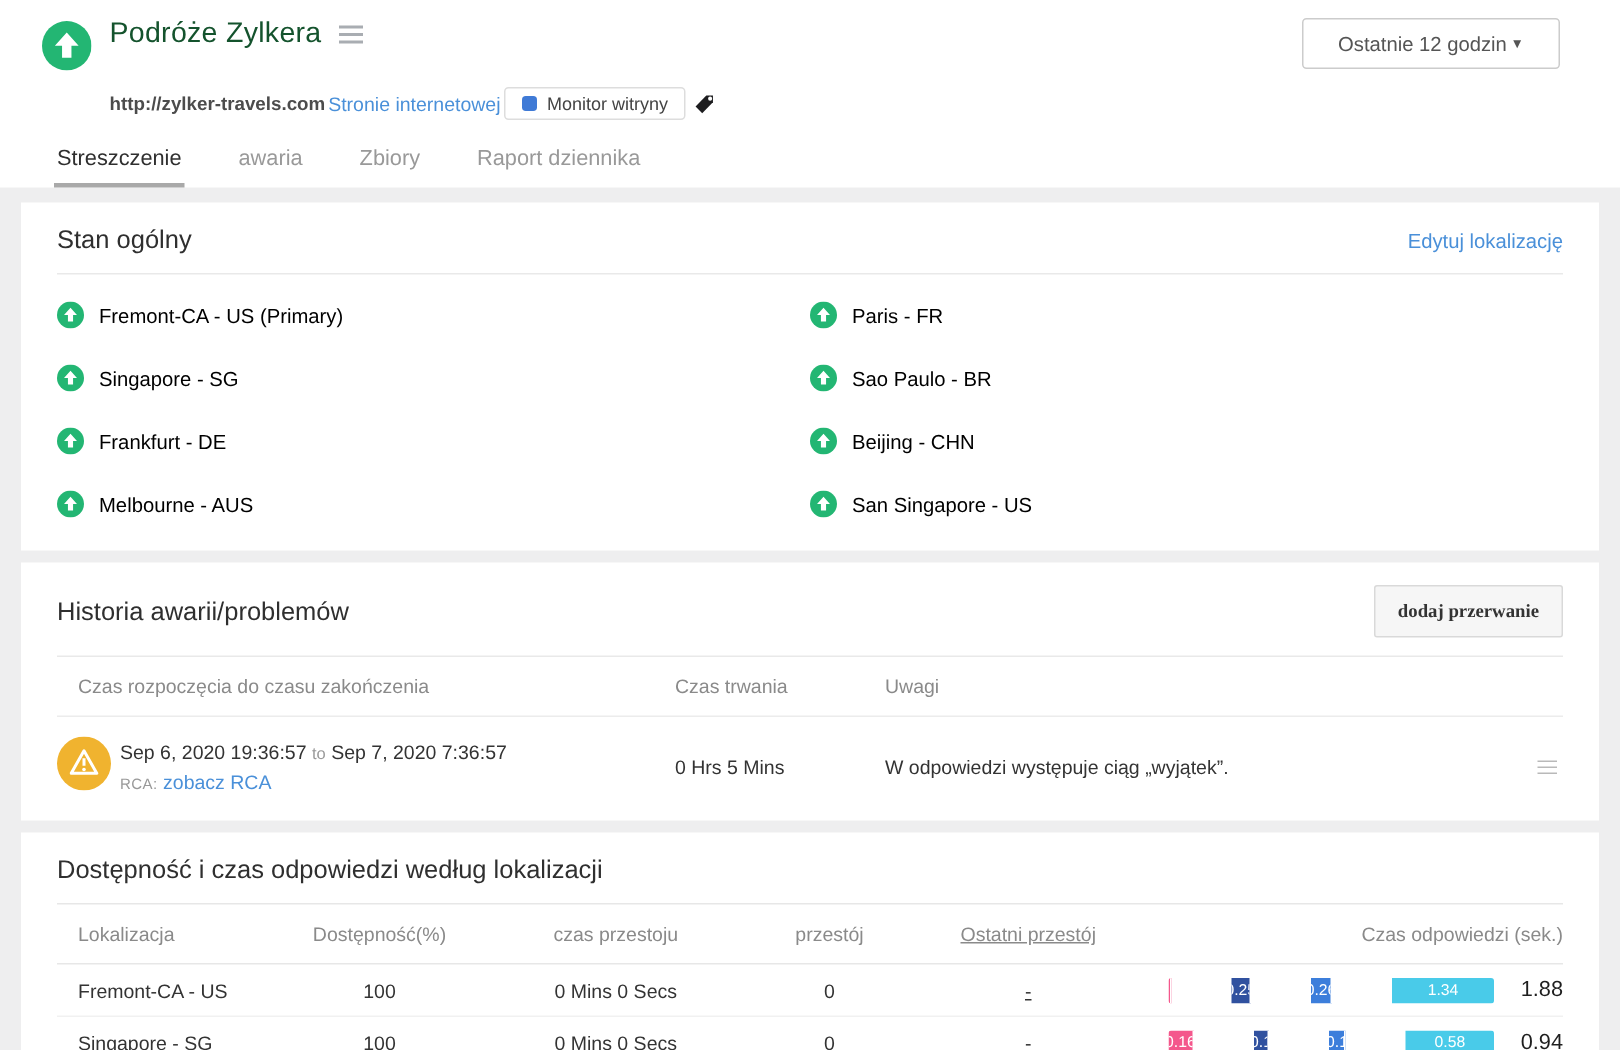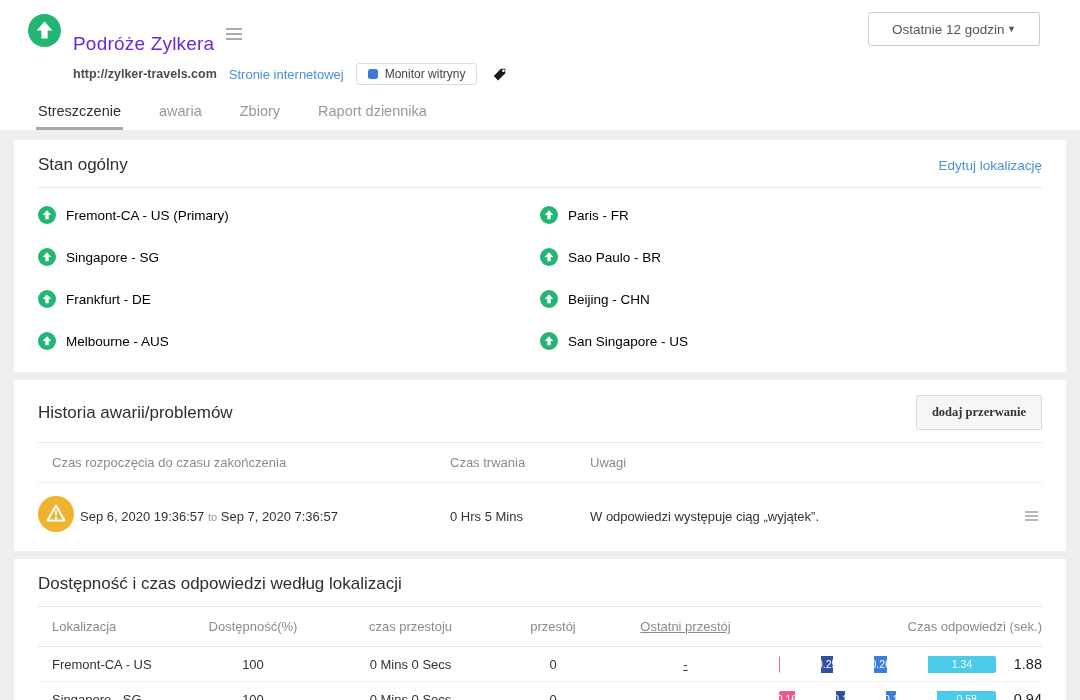--- a/index.html
+++ b/index.html
@@ -4,24 +4,24 @@
 <style>
   * { margin:0; padding:0; box-sizing:border-box; }
   html,body { width:1080px; height:700px; overflow:hidden; background:#eeeeef;
     font-family:"Liberation Sans","DejaVu Sans",sans-serif; color:#333; }
 
   
   .topbar { background:#fff; padding:12px 28px 0 28px; position:relative; }
   .title-row { display:flex; align-items:flex-start; }
   .big-status { width:33px; height:33px; flex:0 0 33px; margin-right:12px; margin-top:2px; }
   .title-line { display:flex; align-items:center; gap:10px; }
-  .monitor-title { font-size:19px; color:#6d28d9; letter-spacing:.2px;margin-top:21px; }
+  .monitor-title { font-size:19px; color:#14532d; letter-spacing:.2px; }
   .burger { display:inline-flex; flex-direction:column; gap:3px; cursor:pointer; padding:2px; }
   .burger i { display:block; width:16px; height:2px; background:#a9adb2; }
-  .sub-line { display:flex; align-items:center; gap:12px; margin:8px 0 0 0; }
+  .sub-line { display:flex; align-items:center; gap:2px; margin:24px 0 0 0; }
   .url-text { font-size:12.5px; font-weight:bold; color:#4c4c4c; }
   .blue-link { font-size:13px; color:#4a90d9; text-decoration:none; cursor:pointer; }
   .type-badge { display:inline-flex; align-items:center; gap:7px; border:1px solid #ddd;
     border-radius:3px; padding:3px 11px; font-size:12px; color:#444; background:#fff; }
   .type-badge .sq { width:10px; height:10px; border-radius:2.5px; background:#3f7ad6; display:inline-block; }
   .tag-ico { cursor:pointer; margin-left:2px; display:inline-flex; }
   .range-select { position:absolute; top:12px; right:40px; width:172px; height:34px;
     border:1px solid #ccc; border-radius:3px; background:#fff; display:flex; align-items:center;
     justify-content:space-between; padding:0 23px; font-size:13.5px; color:#555; cursor:pointer; }
   .caret { font-size:9px; color:#555; }
@@ -221,20 +221,24 @@
           <circle cx="18" cy="18" r="18" fill="#f0b32f"></circle>
           <path d="M18 9.5 L26.5 24.5 H9.5 Z" fill="none" stroke="#fff" stroke-width="2" stroke-linejoin="round"></path>
           <line x1="18" y1="14.5" x2="18" y2="19.5" stroke="#fff" stroke-width="2"></line>
           <circle cx="18" cy="22" r="1.2" fill="#fff"></circle>
         </svg>
     </span>
     <span class="o-times">
       <span>Sep 6, 2020 19:36:57</span>
       <span class="o-to">to</span>
       <span>Sep 7, 2020 7:36:57</span>
+      <div class="o-rca">
+        <span class="rca-lab">RCA:</span>
+        <a class="blue-link">zobacz RCA</a>
+      </div>
     </span>
     <span class="o-dur">0 Hrs 5 Mins</span>
     <span class="o-note">W odpowiedzi występuje ciąg „wyjątek”.</span>
     <span class="row-menu">
         <i></i>
         <i></i>
         <i></i>
       </span>
   </div>
 </div>

